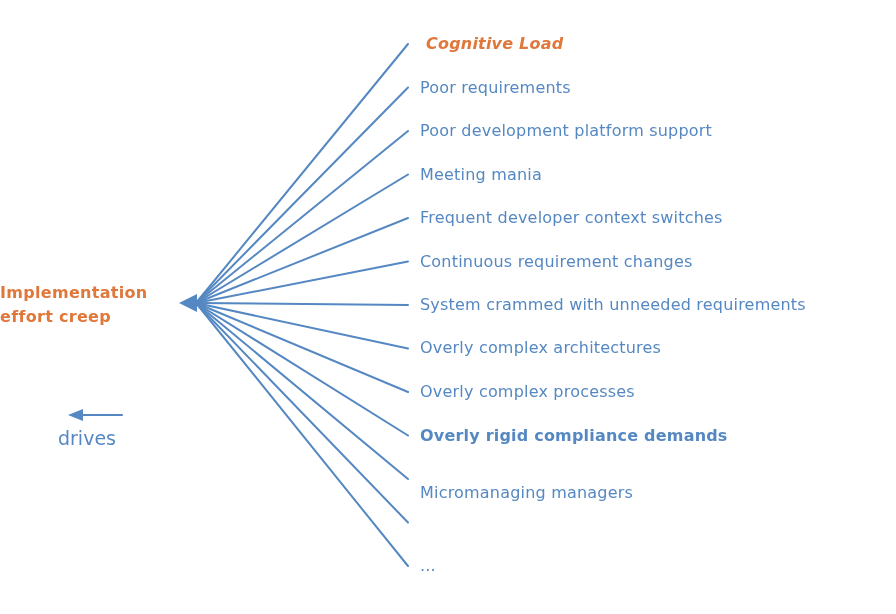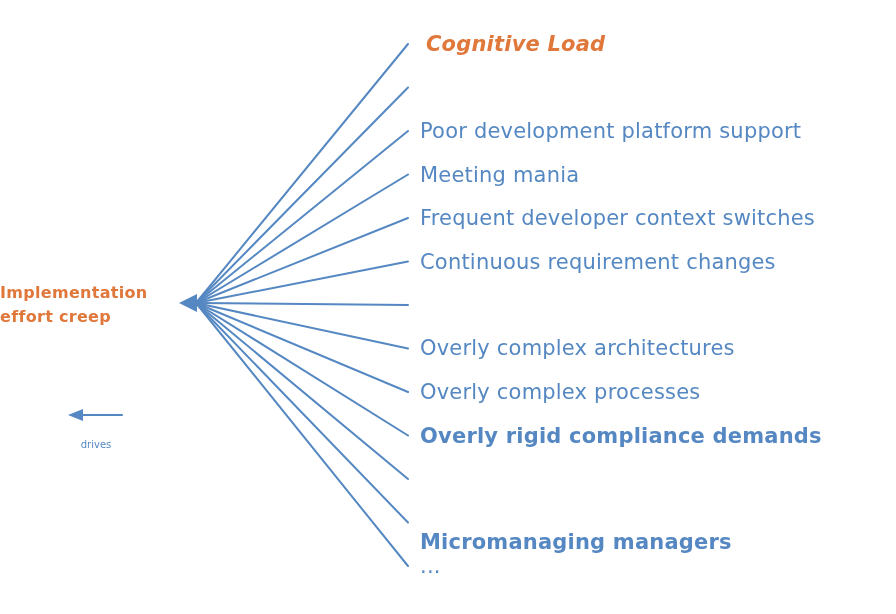--- a/index.html
+++ b/index.html
@@ -31,39 +31,37 @@
     font-weight: bold;
     line-height: 24px;
     letter-spacing: 0.3px;
   }
   .diagram-title span { display: block; }
   .cause {
     position: absolute;
     left: 420px;
     white-space: nowrap;
     color: var(--blue, #5588C2);
-    font-size: 21px;
+    font-size: 16px;
     line-height: 26px;
     font-weight: 500;
     letter-spacing: 0.2px;
   }
   .cause.highlight {
     left: 426px;
     color: var(--orange, #E0773B);
     font-style: italic;
     font-weight: 600;
   }
   .drives-label {
     position: absolute;
     left: 58px; top: 427px;
     width: 76px;
-    text-align: center;
     color: var(--blue, #5588C2);
-    font-size: 10px;
-    margin-top: 12px;
+    font-size: 19px;
   }
 </style>
 </head>
 <body>
 
 <div class="canvas">
 
   <svg class="fan-svg" viewBox="0 0 896 614" xmlns="http://www.w3.org/2000/svg">
     <g>
         <line x1="196" y1="303" x2="408" y2="44" class="fan-line"></line>
@@ -86,25 +84,27 @@
       <polygon points="68,415 83,409 83,421" stroke="none"></polygon>
     </g>
   </svg>
 
   <div class="diagram-title">
     <span>Implementation</span>
     <span>effort creep</span>
   </div>
 
   <div class="cause highlight" style="top: 31px;">Cognitive Load</div>
+  <div class="cause" style="top: 74.5px;">Poor requirements</div>
   <div class="cause" style="top: 161.5px;">Meeting mania</div>
   <div class="cause" style="top: 118px;">Poor development platform support</div>
   <div class="cause" style="top: 248.5px;">Continuous requirement changes</div>
   <div class="cause" style="top: 205px;">Frequent developer context switches</div>
+  <div class="cause" style="top: 292px;">System crammed with unneeded requirements</div>
   <div class="cause" style="top: 335px;">Overly complex architectures</div>
   <div class="cause" style="top: 379px;">Overly complex processes</div>
   <div class="cause" style="top: 422.5px; font-weight: bold;">Overly rigid compliance demands</div>
-  <div class="cause" style="top: 529px; font-weight: bold;">Micromanaging managers</div>
+  <div class="cause" style="top: 480px;">Micromanaging managers</div>
   <div class="cause" style="top: 553px;">...</div>
 
   <div class="drives-label">drives</div>
 
 </div>
 
 </body></html>

